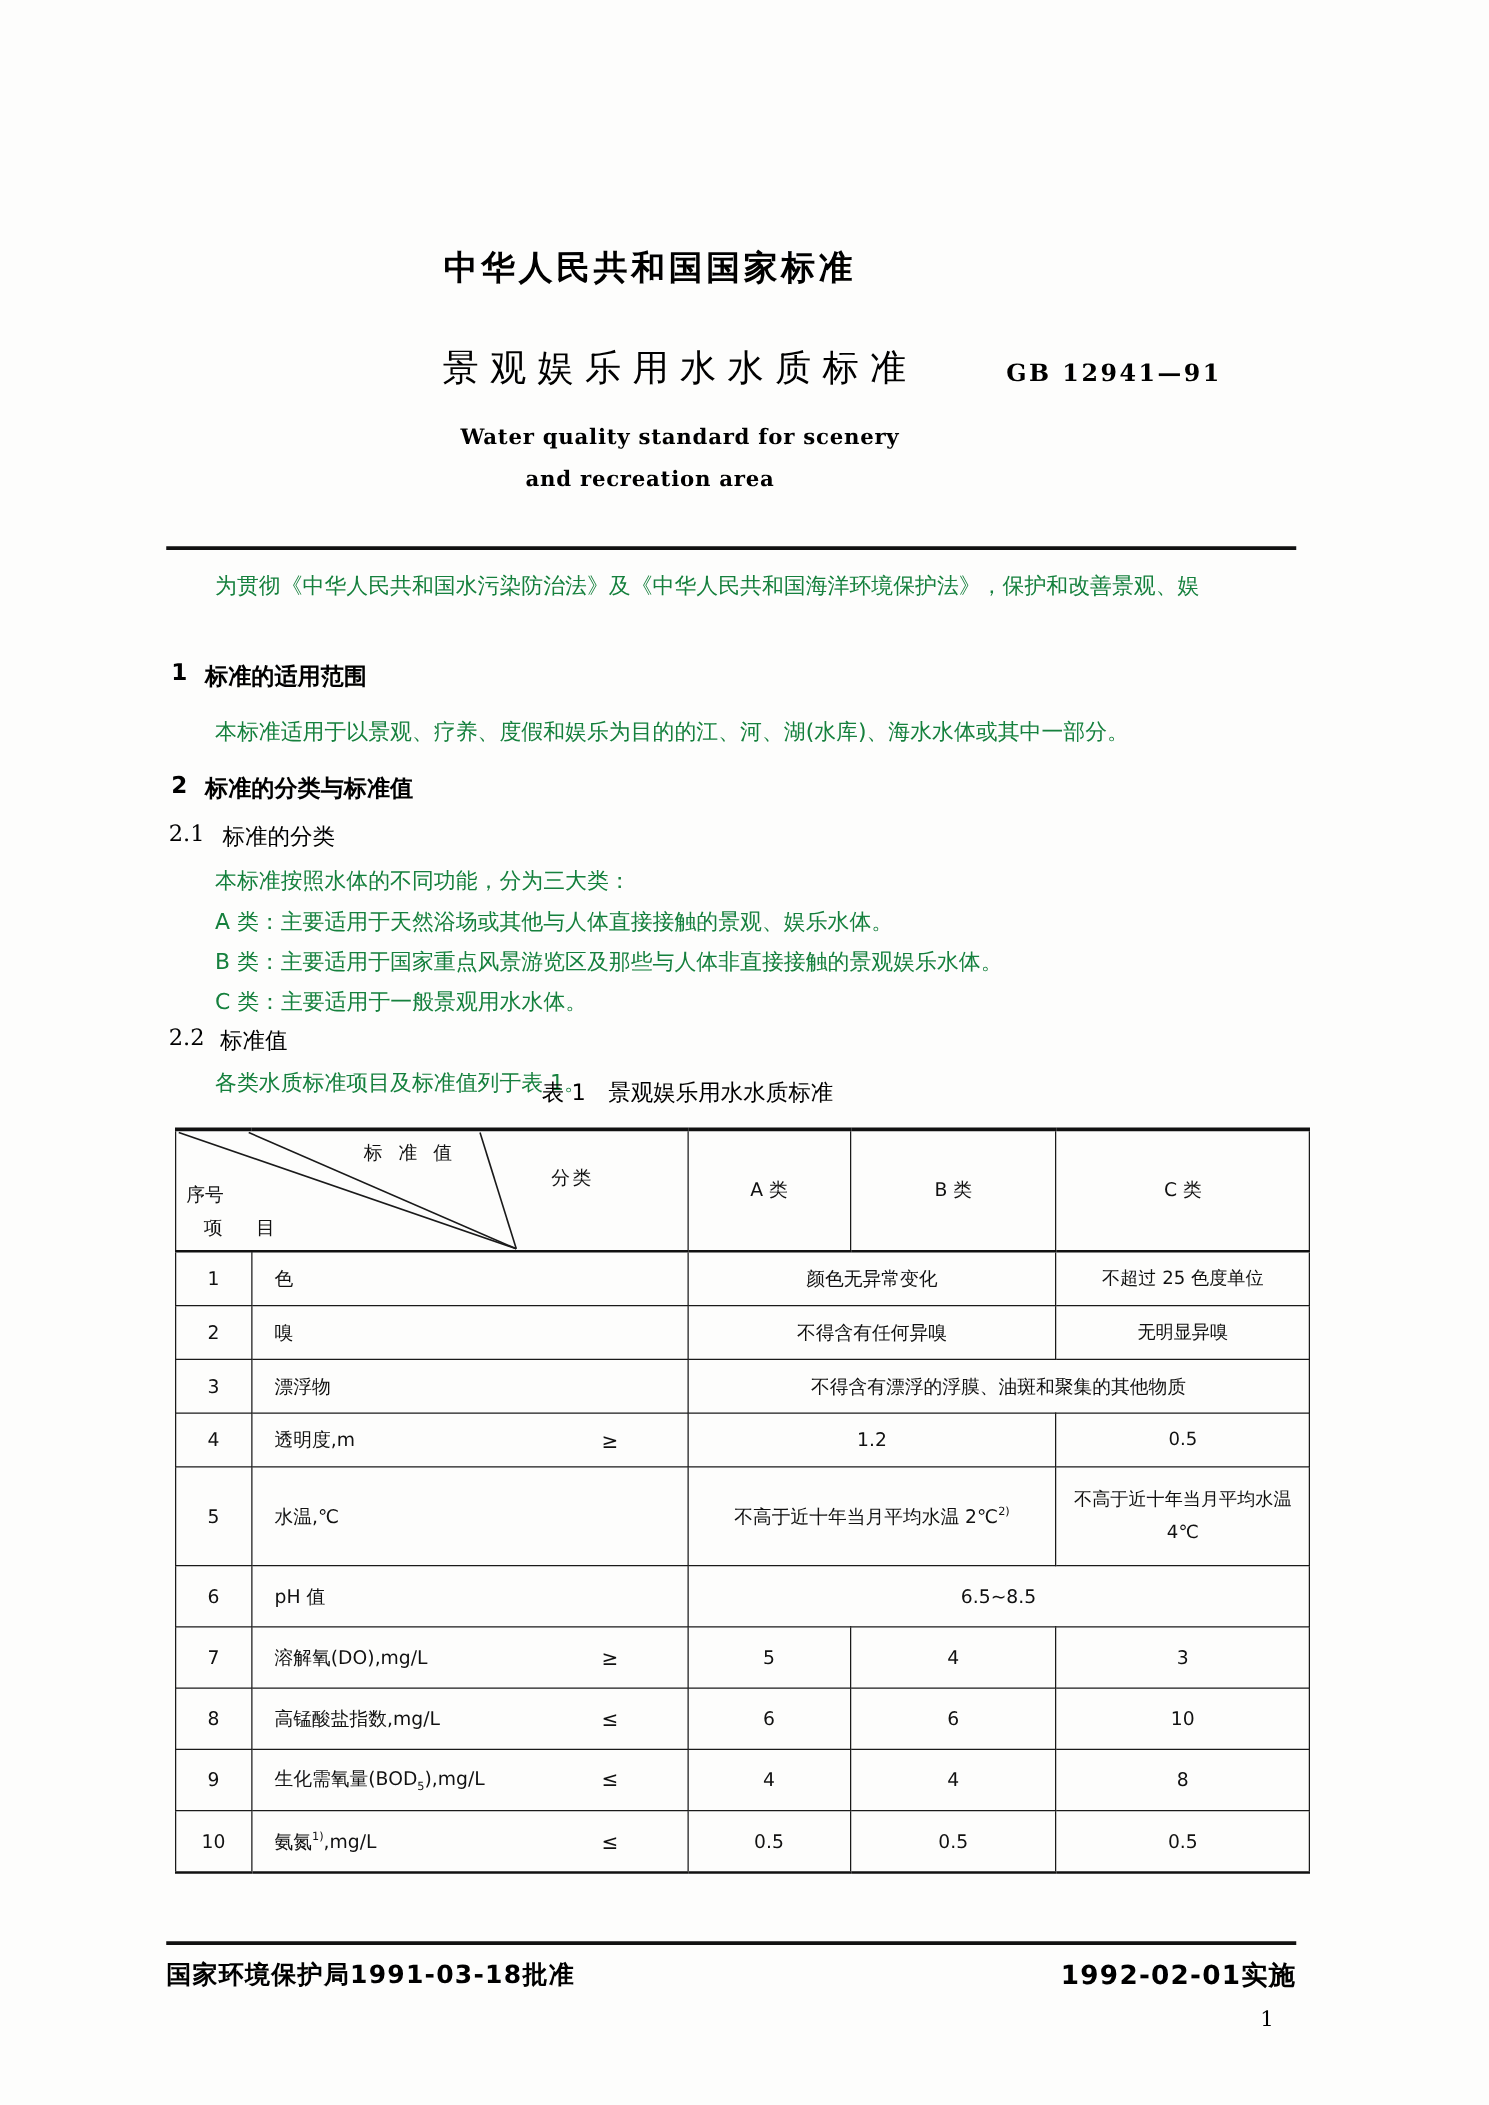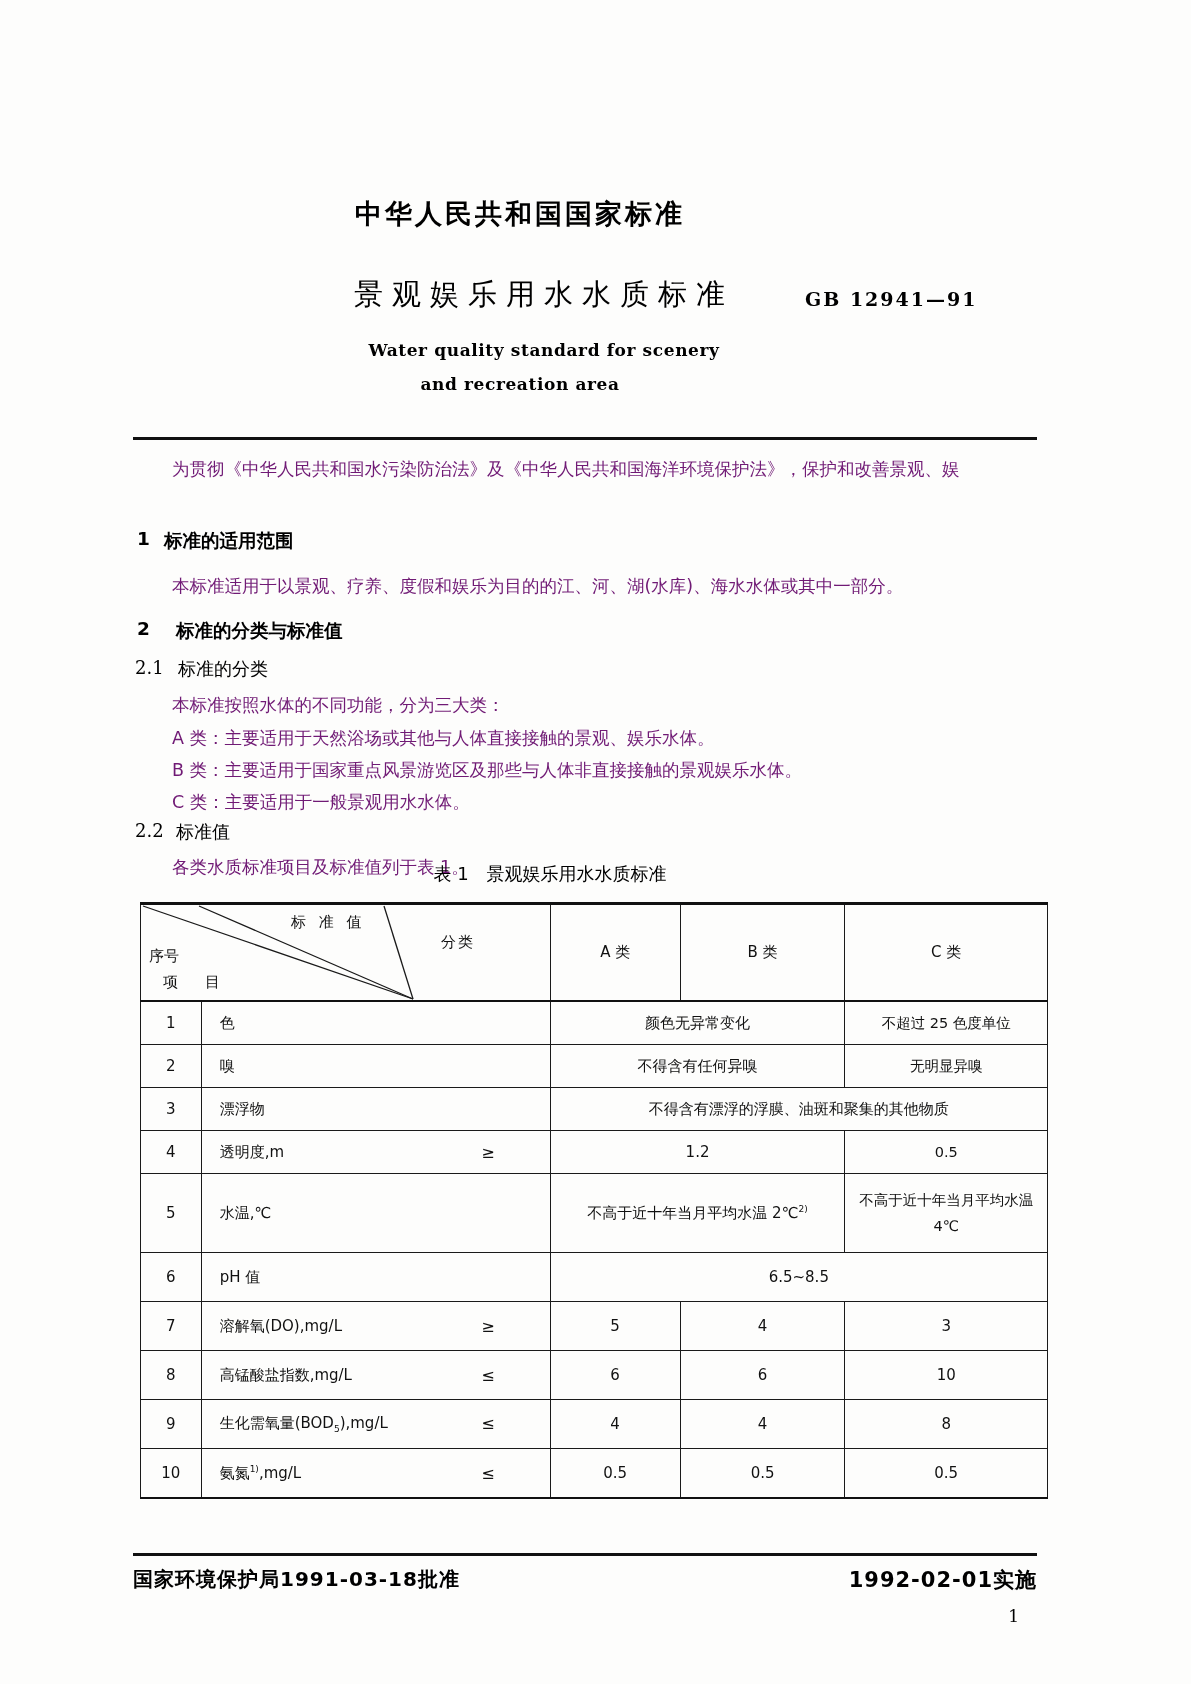--- a/index.html
+++ b/index.html
@@ -48,21 +48,21 @@
   .rule-top{
     position:absolute;left:133px;top:437px;width:904px;height:0;
     border-top:3px solid #111;
   }
   
   .p{
     position:absolute;
     font-family:"DejaVu Sans","Liberation Sans",sans-serif;
     font-size:17.5px;
     line-height:30px;
-    color:#701a75;
+    color:#15803d;
     white-space:nowrap;
   }
   .sec-h{
     position:absolute;
     font-weight:bold;font-size:18.5px;
     white-space:nowrap;
   }
   .sub-h{
     position:absolute;
     font-size:18px;
@@ -143,21 +143,21 @@
   <div class="rule-top"></div>
 
   <div class="p" style="left:172px;top:454px;">为贯彻《中华人民共和国水污染防治法》及《中华人民共和国海洋环境保护法》，保护和改善景观、娱</div>
 
   <div class="sec-h" style="left:137px;top:528px;">1</div>
   <div class="sec-h" style="left:164px;top:528px;">标准的适用范围</div>
 
   <div class="p" style="left:172px;top:571px;">本标准适用于以景观、疗养、度假和娱乐为目的的江、河、湖(水库)、海水水体或其中一部分。</div>
 
   <div class="sec-h" style="left:137px;top:618px;">2</div>
-  <div class="sec-h" style="left:176px;top:618px;">标准的分类与标准值</div>
+  <div class="sec-h" style="left:164px;top:618px;">标准的分类与标准值</div>
 
   <div class="sub-h num" style="left:135px;top:657px;">2.1</div>
   <div class="sub-h" style="left:178px;top:657px;">标准的分类</div>
 
   <div class="p" style="left:172px;top:690px;">本标准按照水体的不同功能，分为三大类：</div>
   <div class="p" style="left:172px;top:723px;">A 类：主要适用于天然浴场或其他与人体直接接触的景观、娱乐水体。</div>
   <div class="p" style="left:172px;top:755px;">B 类：主要适用于国家重点风景游览区及那些与人体非直接接触的景观娱乐水体。</div>
   <div class="p" style="left:172px;top:787px;">C 类：主要适用于一般景观用水水体。</div>
 
   <div class="sub-h num" style="left:135px;top:820px;">2.2</div>

